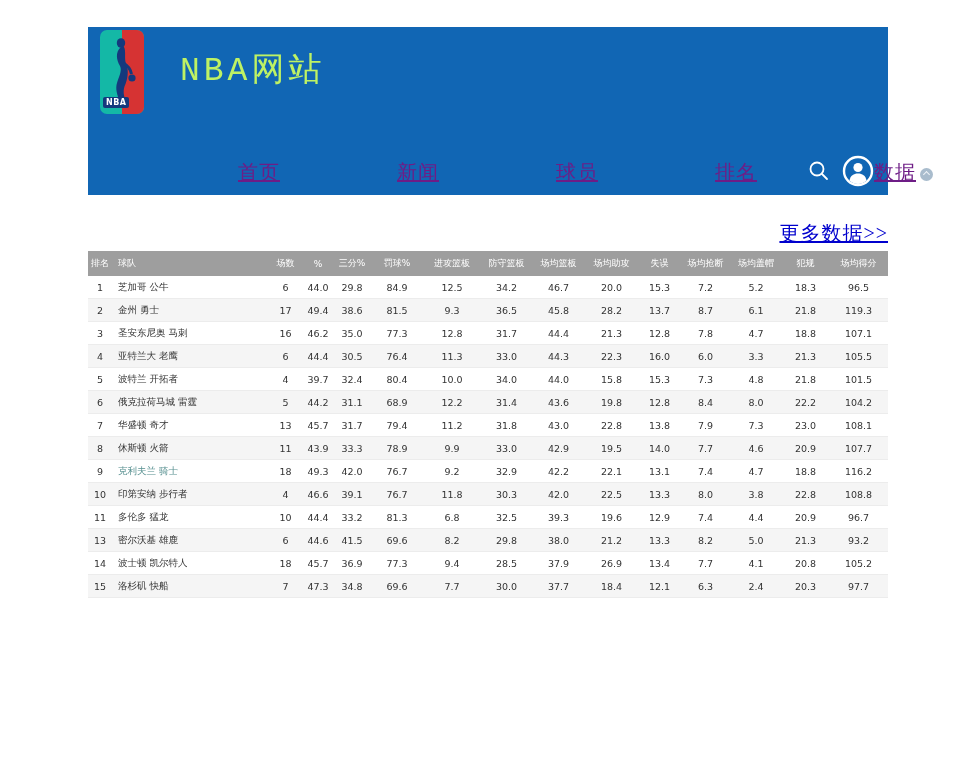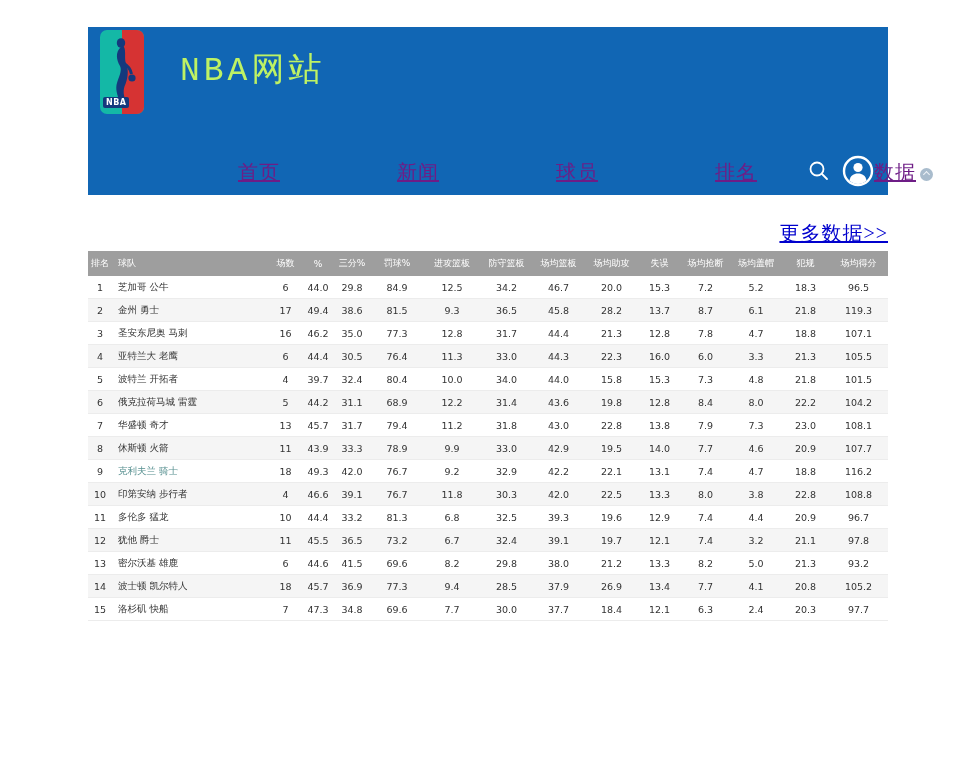--- a/index.html
+++ b/index.html
@@ -312,37 +312,20 @@
           <td class="c7">32.5</td>
           <td class="c8">39.3</td>
           <td class="c9">19.6</td>
           <td class="c10">12.9</td>
           <td class="c11">7.4</td>
           <td class="c12">4.4</td>
           <td class="c13">20.9</td>
           <td class="c14">96.7</td>
         </tr>
         <tr>
-          <td class="c0">12</td>
-          <td class="c1">犹他 爵士</td>
-          <td class="c2">11</td>
-          <td class="c3">45.5</td>
-          <td class="c4">36.5</td>
-          <td class="c5">73.2</td>
-          <td class="c6">6.7</td>
-          <td class="c7">32.4</td>
-          <td class="c8">39.1</td>
-          <td class="c9">19.7</td>
-          <td class="c10">12.1</td>
-          <td class="c11">7.4</td>
-          <td class="c12">3.2</td>
-          <td class="c13">21.1</td>
-          <td class="c14">97.8</td>
-        </tr>
-        <tr>
           <td class="c0">13</td>
           <td class="c1">密尔沃基 雄鹿</td>
           <td class="c2">6</td>
           <td class="c3">44.6</td>
           <td class="c4">41.5</td>
           <td class="c5">69.6</td>
           <td class="c6">8.2</td>
           <td class="c7">29.8</td>
           <td class="c8">38.0</td>
           <td class="c9">21.2</td>

